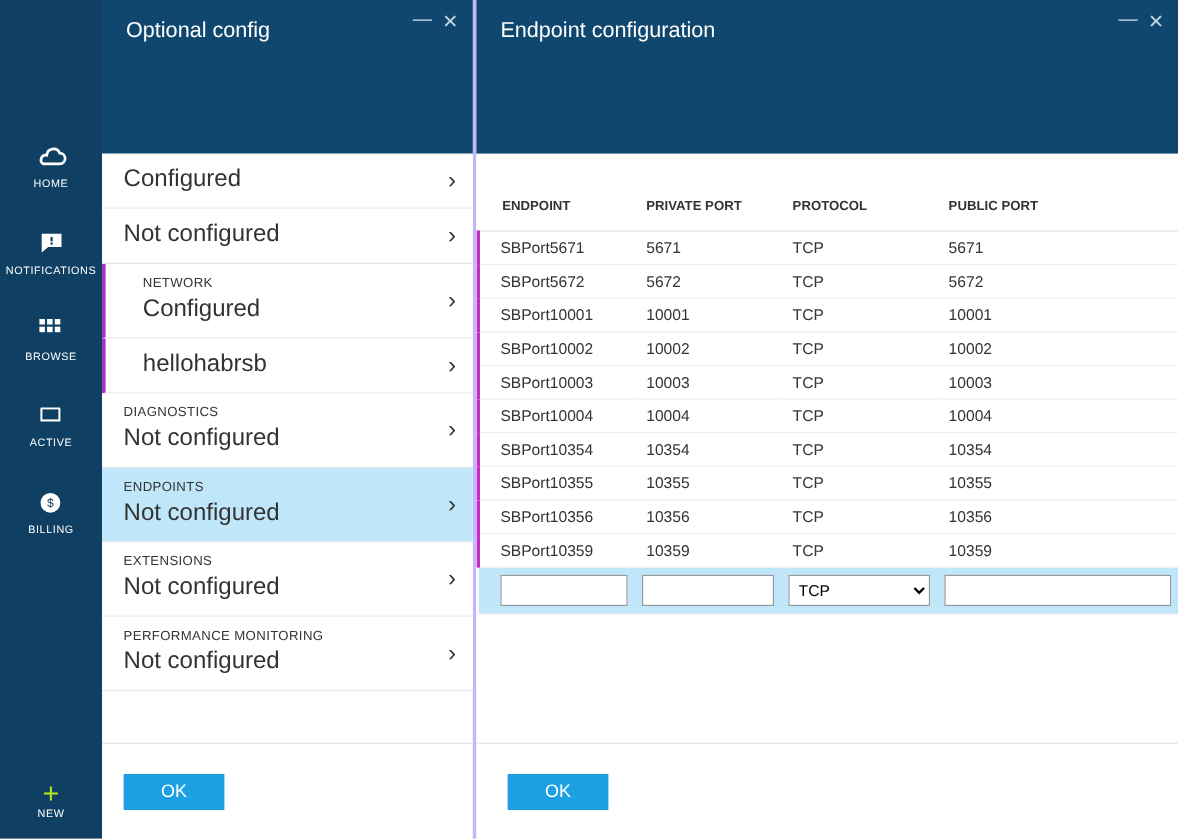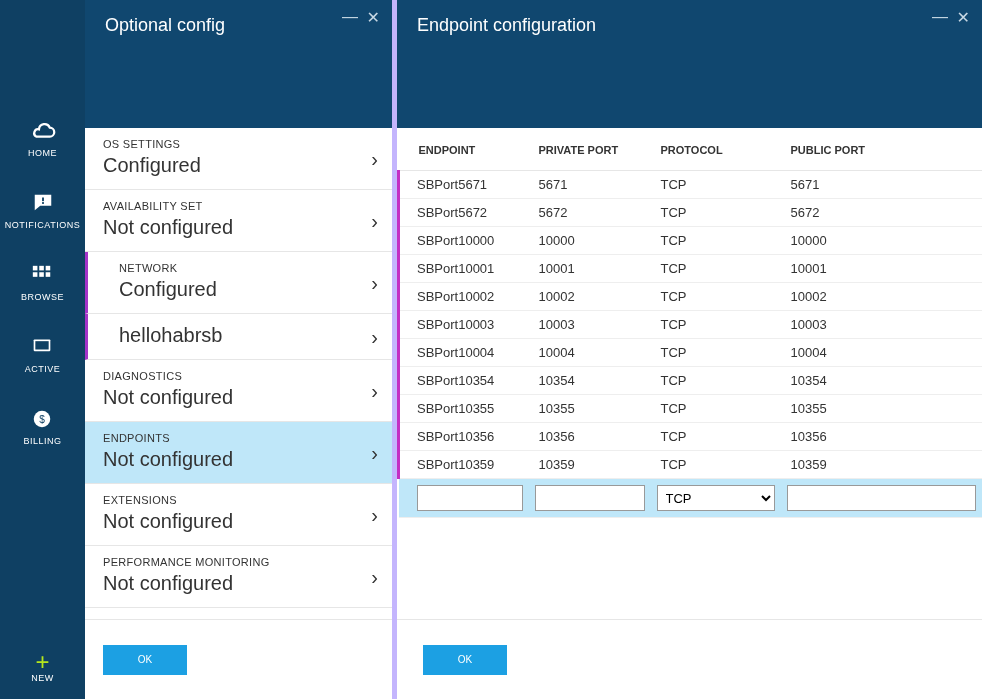--- a/index.html
+++ b/index.html
@@ -17,35 +17,35 @@
 
   
   .blade { background:#fff; display:flex; flex-direction:column; height:100%; }
   .blade-header { background:#10476f; color:#fff; height:50px; position:relative; display:flex; align-items:center; padding:0 20px; }
   .blade-title { font-size:18px; font-weight:300; }
   .blade-close { position:absolute; top:8px; right:12px; font-size:16px; color:#c7d8e4; cursor:pointer; }
   .blade-min { position:absolute; top:8px; right:34px; font-size:16px; color:#c7d8e4; cursor:pointer; }
   .blade-subheader { background:#10476f; height:78px; }
 
   
-  .config-blade { width: 312px; border-right: 5px solid #c4b5fd; justify-content: center; }
+  .config-blade { width: 312px; border-right: 3px solid #c4b5fd; justify-content: center; }
   .config-list { flex:1; overflow-y:auto; }
   .config-item { border-bottom:1px solid #e6e6e6; padding:10px 16px 12px 18px; position:relative; cursor:pointer; background:#fff; }
   .config-item .label { font-size:11px; letter-spacing:0.3px; color:#333; margin-bottom:4px; }
   .config-item .value { font-size:20px; color:#333; }
   .config-item .chev { position:absolute; right:14px; top:50%; transform:translateY(-50%); font-size:20px; color:#333; }
   .config-item.selected { background:#bfe7f9; }
   .config-item.edge { border-left:3px solid #a333c8; padding-left:31px; }
   .config-footer { height:80px; display:flex; align-items:center; padding-left:18px; border-top:1px solid #e6e6e6;}
-  .ok-btn { background:#1ca0e3; color:#fff; border:none; width:84px; height:30px; font-size:10px; cursor:pointer; }
+  .ok-btn { background:#1ca0e3; color:#fff; border:none; width:84px; height:30px; font-size:15px; cursor:pointer; }
   
   
   .endpoint-blade { flex:1; }
   .endpoint-body { flex:1; padding: 0; overflow:auto; }
-  .ep-table { width:100%; border-collapse:collapse; }
+  .ep-table { width:100%; border-collapse:collapse;margin-top:22px; }
   .ep-table th { text-align:left; font-size:11px; font-weight:600; padding:16px 10px 14px 10px; border-bottom:1px solid #e6e6e6; }
   .ep-table th:first-child { padding-left:20px; }
   .ep-table td { font-size:13px; padding:6px 10px; border-bottom:1px solid #eee; }
   .ep-row td:first-child { border-left:3px solid #c42ec4; padding-left:17px; }
   .ep-input-row { background:#bfe7f9; }
   .ep-input-row td { padding:6px 6px; }
   .ep-input-row td:first-child { padding-left:18px; }
   .ep-input { width:100%; height:26px; border:1px solid #999; background:#fff; padding:0 6px; font-size:13px; font-family:inherit; }
   .ep-select { width:100%; height:26px; border:1px solid #999; background:#fff; padding:0 4px; font-size:13px; font-family:inherit;}
   .endpoint-footer { height:80px; display:flex; align-items:center; padding-left:26px; border-top:1px solid #e6e6e6;}
@@ -121,26 +121,24 @@
 
   <div class="blade config-blade">
     <div class="blade-header">
       <span class="blade-title">Optional config</span>
       <span class="blade-min">—</span>
       <span class="blade-close">✕</span>
     </div>
     <div class="blade-subheader"></div>
     <div class="config-list" id="config-list">
         <div class="config-item">
-          <div class="label">OS SETTINGS</div>
           <div class="value">Configured</div>
           <span class="chev">›</span>
         </div>
         <div class="config-item">
-          <div class="label">AVAILABILITY SET</div>
           <div class="value">Not configured</div>
           <span class="chev">›</span>
         </div>
         <div class="config-item edge">
           <div class="label">NETWORK</div>
           <div class="value">Configured</div>
           <span class="chev">›</span>
         </div>
         <div class="config-item edge">
           <div class="value">hellohabrsb</div>
@@ -196,26 +194,20 @@
               <td>TCP</td>
               <td>5671</td>
             </tr>
             <tr class="ep-row">
               <td>SBPort5672</td>
               <td>5672</td>
               <td>TCP</td>
               <td>5672</td>
             </tr>
             <tr class="ep-row">
-              <td>SBPort10000</td>
-              <td>10000</td>
-              <td>TCP</td>
-              <td>10000</td>
-            </tr>
-            <tr class="ep-row">
               <td>SBPort10001</td>
               <td>10001</td>
               <td>TCP</td>
               <td>10001</td>
             </tr>
             <tr class="ep-row">
               <td>SBPort10002</td>
               <td>10002</td>
               <td>TCP</td>
               <td>10002</td>

